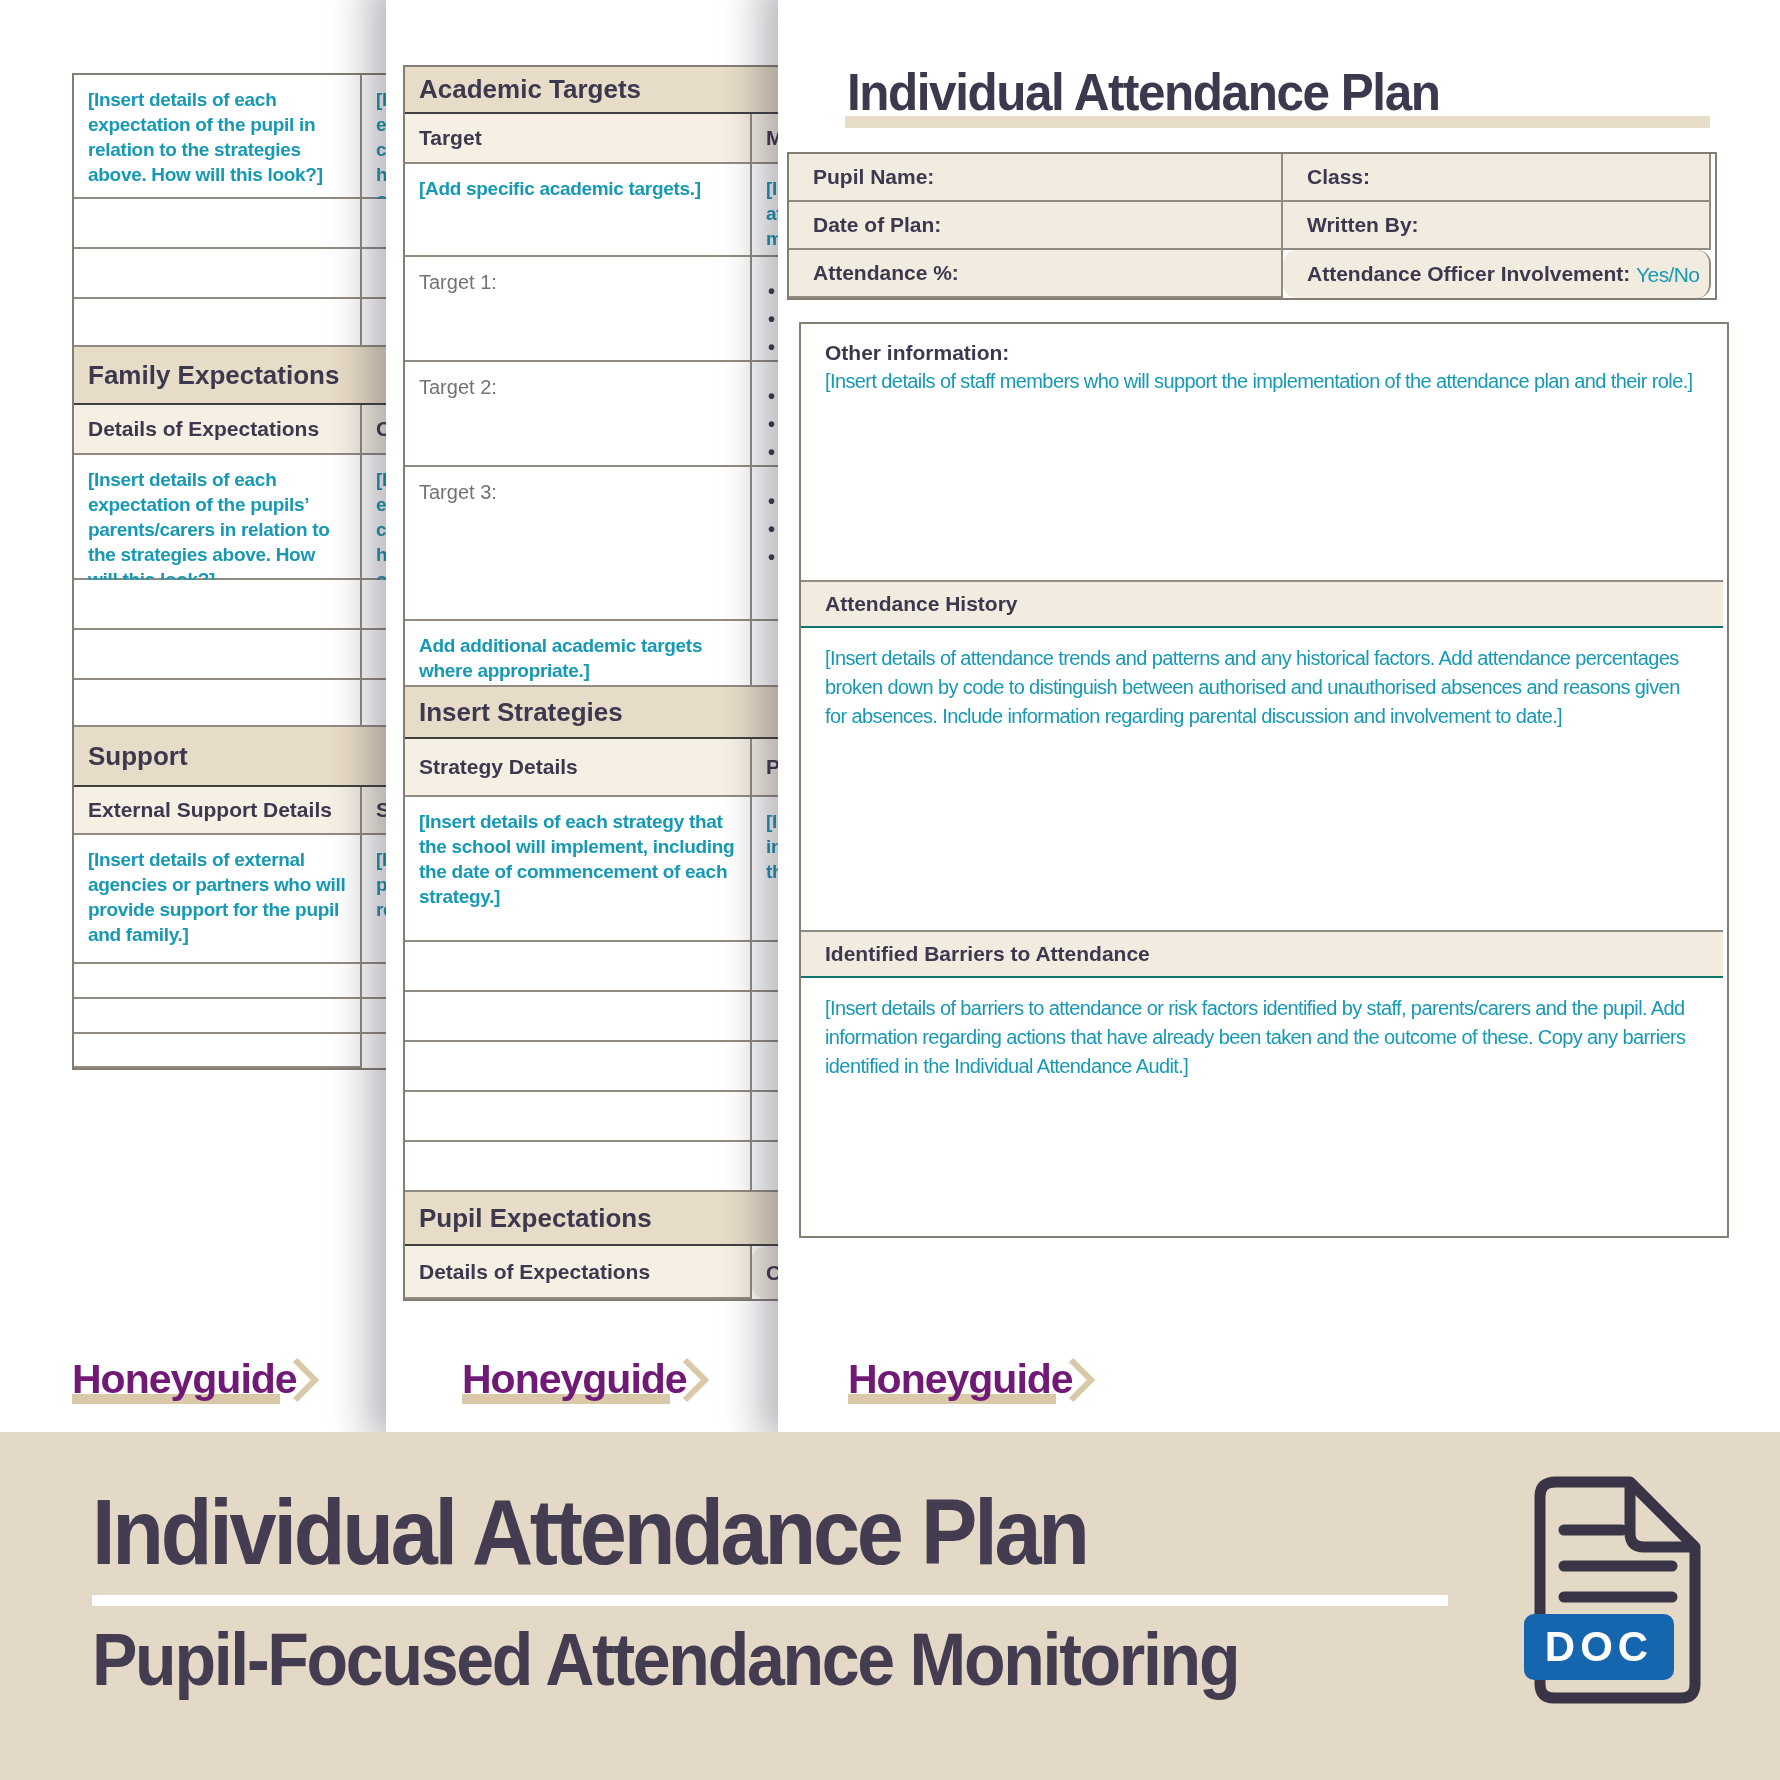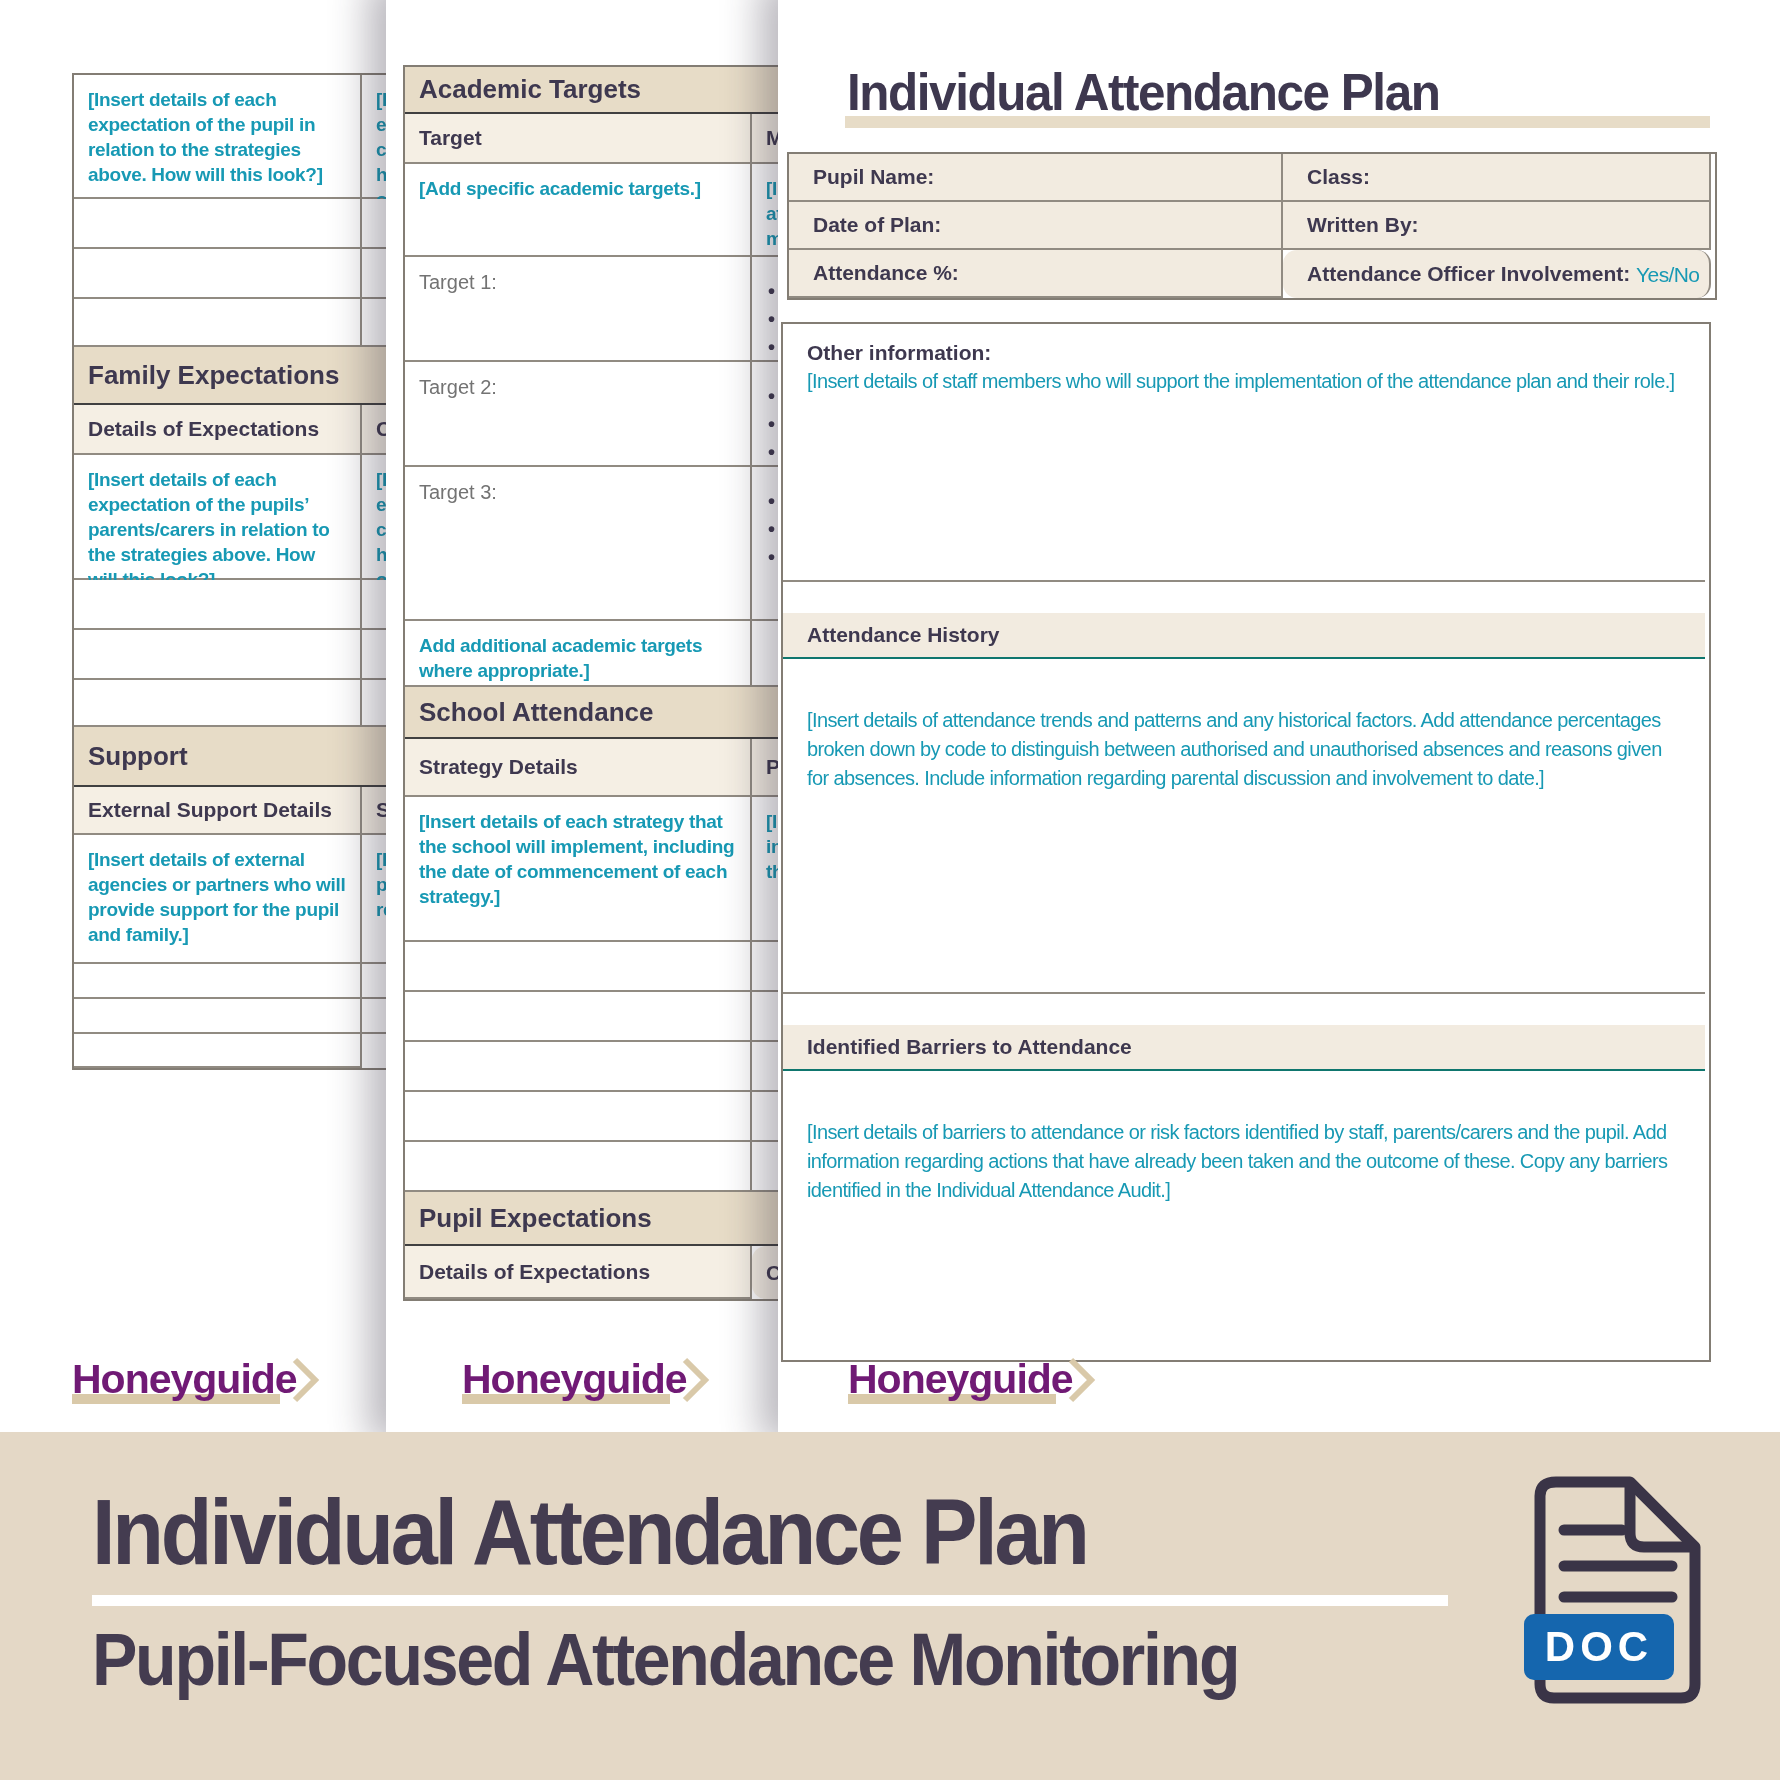--- a/index.html
+++ b/index.html
@@ -144,21 +144,21 @@
       </div>
       <div class="cell plain-label">Target 3:</div>
       <div class="cell bullets">
         <div>•</div>
         <div>•</div>
         <div>•</div>
       </div>
       <div class="cell pad teal">Add additional academic targets where appropriate.]</div>
       <div class="cell"></div>
 
-      <div class="band">School Attendance</div>
+      <div class="band">Insert Strategies</div>
       <div class="cell hdr">Strategy Details</div>
       <div class="cell hdr">P</div>
       <div class="cell pad teal">[Insert details of each strategy that the school will implement, including the date of commencement of each strategy.]</div>
       <div class="cell frag teal">
         <div>[I</div>
         <div>in</div>
         <div>th</div>
       </div>
       <div class="cell"></div>
       <div class="cell"></div>
@@ -196,23 +196,23 @@
       <div class="cell info-cell">Class:</div>
       <div class="cell info-cell">Date of Plan:</div>
       <div class="cell info-cell">Written By:</div>
       <div class="cell info-cell">Attendance %:</div>
       <div class="cell info-cell">
         <span style="white-space:pre;">Attendance Officer Involvement: </span>
         <span class="rteal" style="font-size:21px;">Yes/No</span>
       </div>
     </div>
 
-    <div class="tbl" style="left:3px;top:352px;width:926px;
+    <div class="tbl" style="left:21px;top:352px;width:926px;
                 grid-template-columns:922px;
-                grid-template-rows:258px 46px 304px 46px 258px;gap:31px;">
+                grid-template-rows:258px 46px 304px 46px 258px;">
       <div class="rcell" style="padding:14px 26px 0 24px;">
         <div style="font-size:21px;font-weight:bold;color:#3e384f;line-height:29px;">Other information:</div>
         <div class="rteal">[Insert details of staff members who will support the implementation of the attendance plan and their role.]</div>
       </div>
       <div class="rband">Attendance History</div>
       <div class="rcell" style="padding:16px 26px 0 24px;">
         <div class="rteal">[Insert details of attendance trends and patterns and any historical factors. Add attendance percentages broken down by code to distinguish between authorised and unauthorised absences and reasons given for absences. Include information regarding parental discussion and involvement to date.]</div>
       </div>
       <div class="rband">Identified Barriers to Attendance</div>
       <div class="rcell" style="padding:16px 26px 0 24px;">

